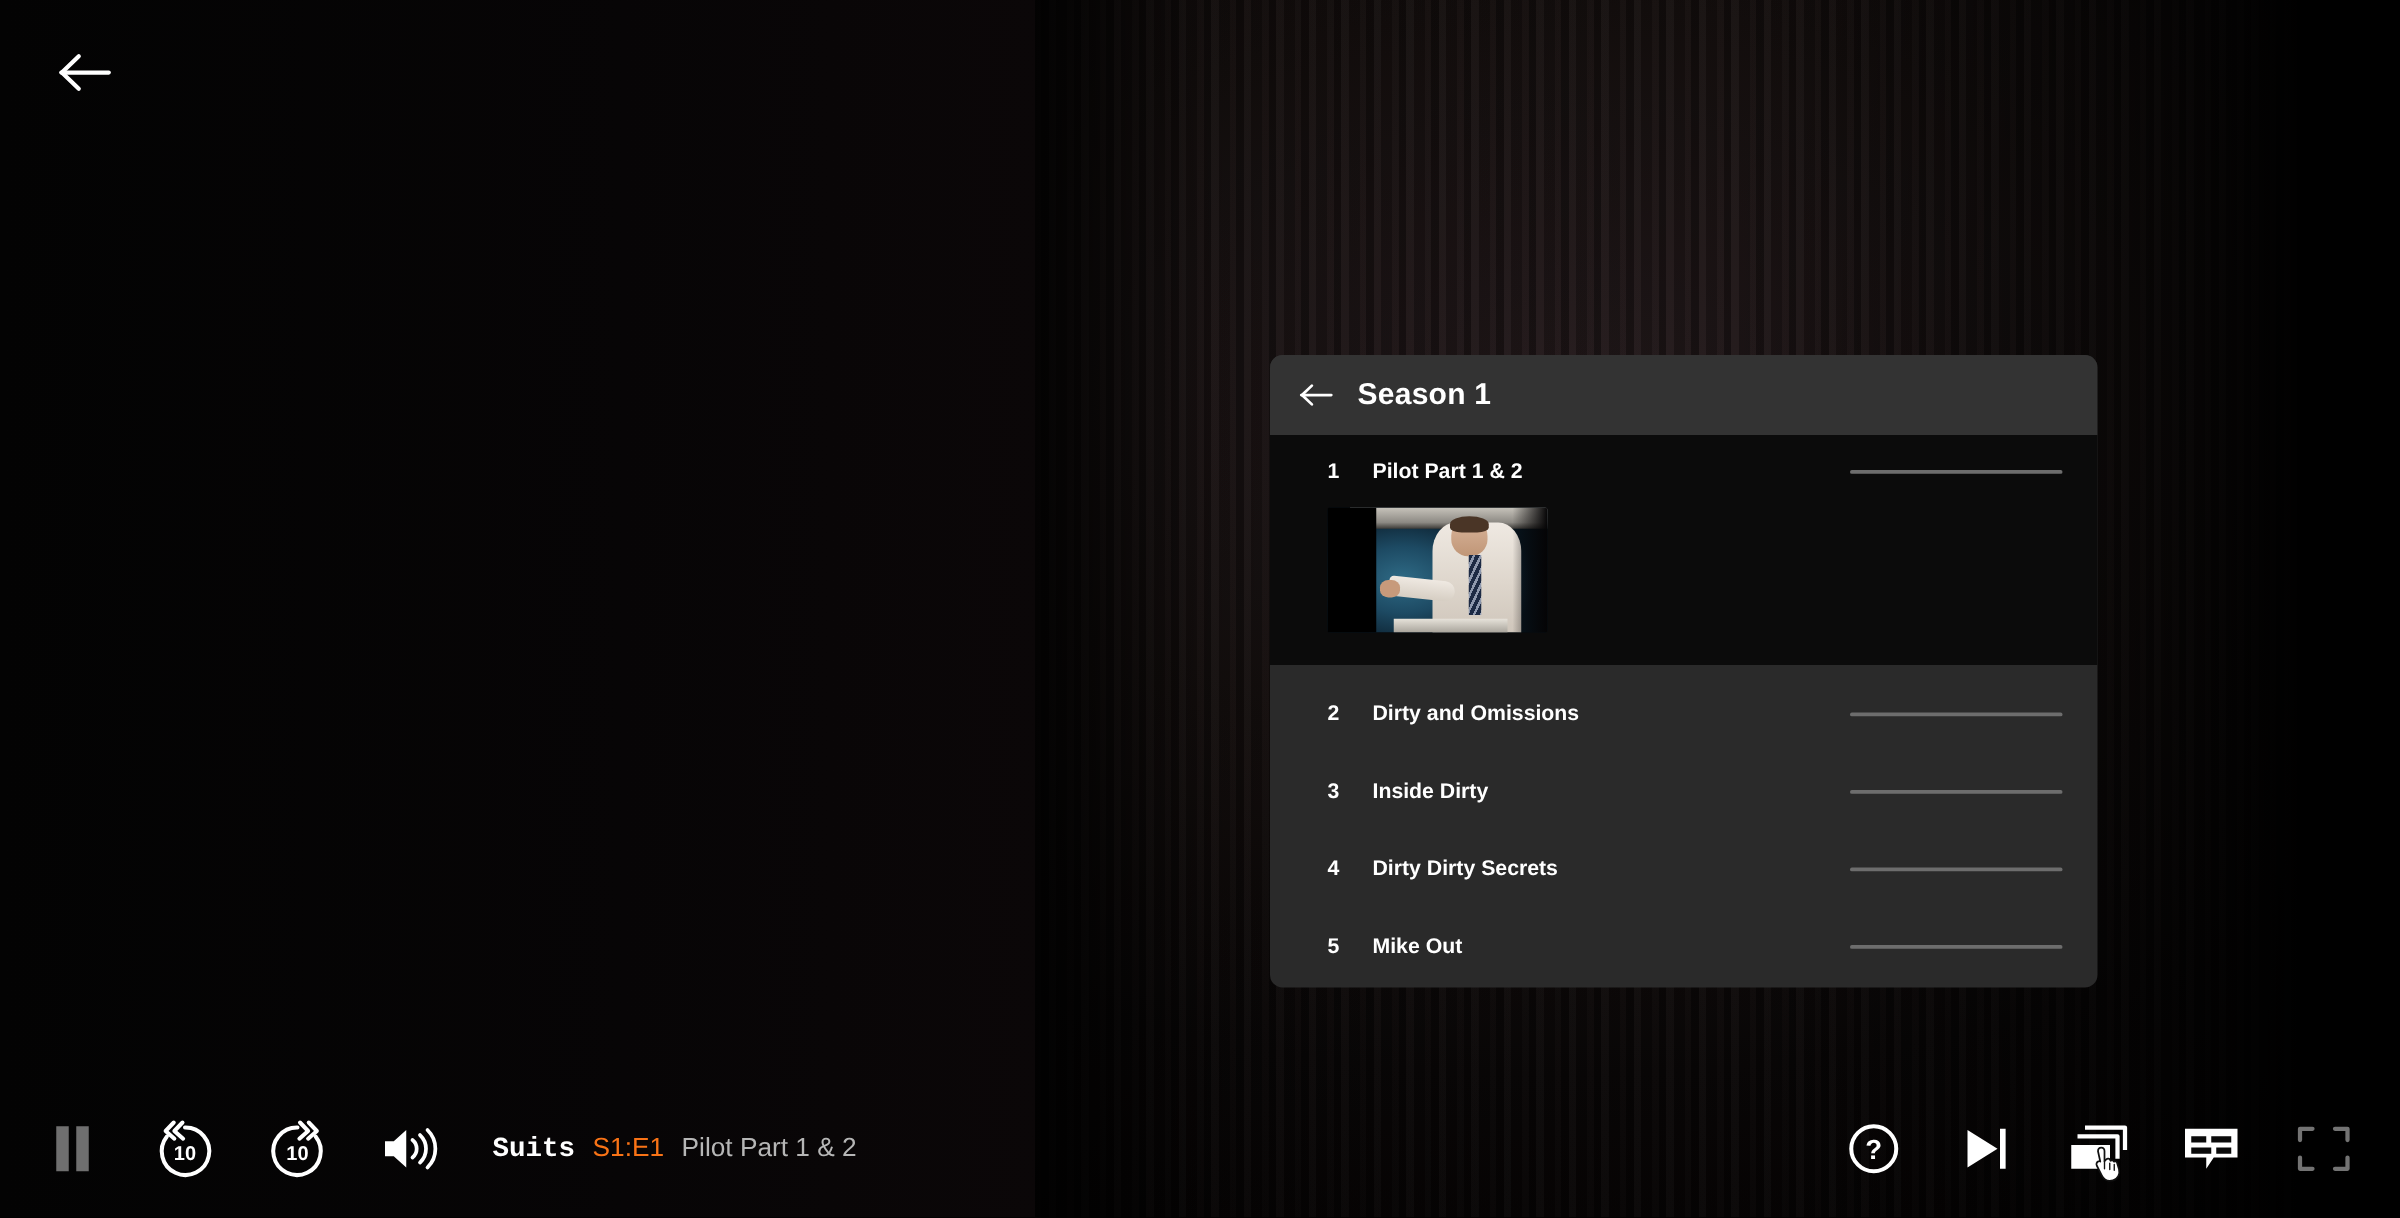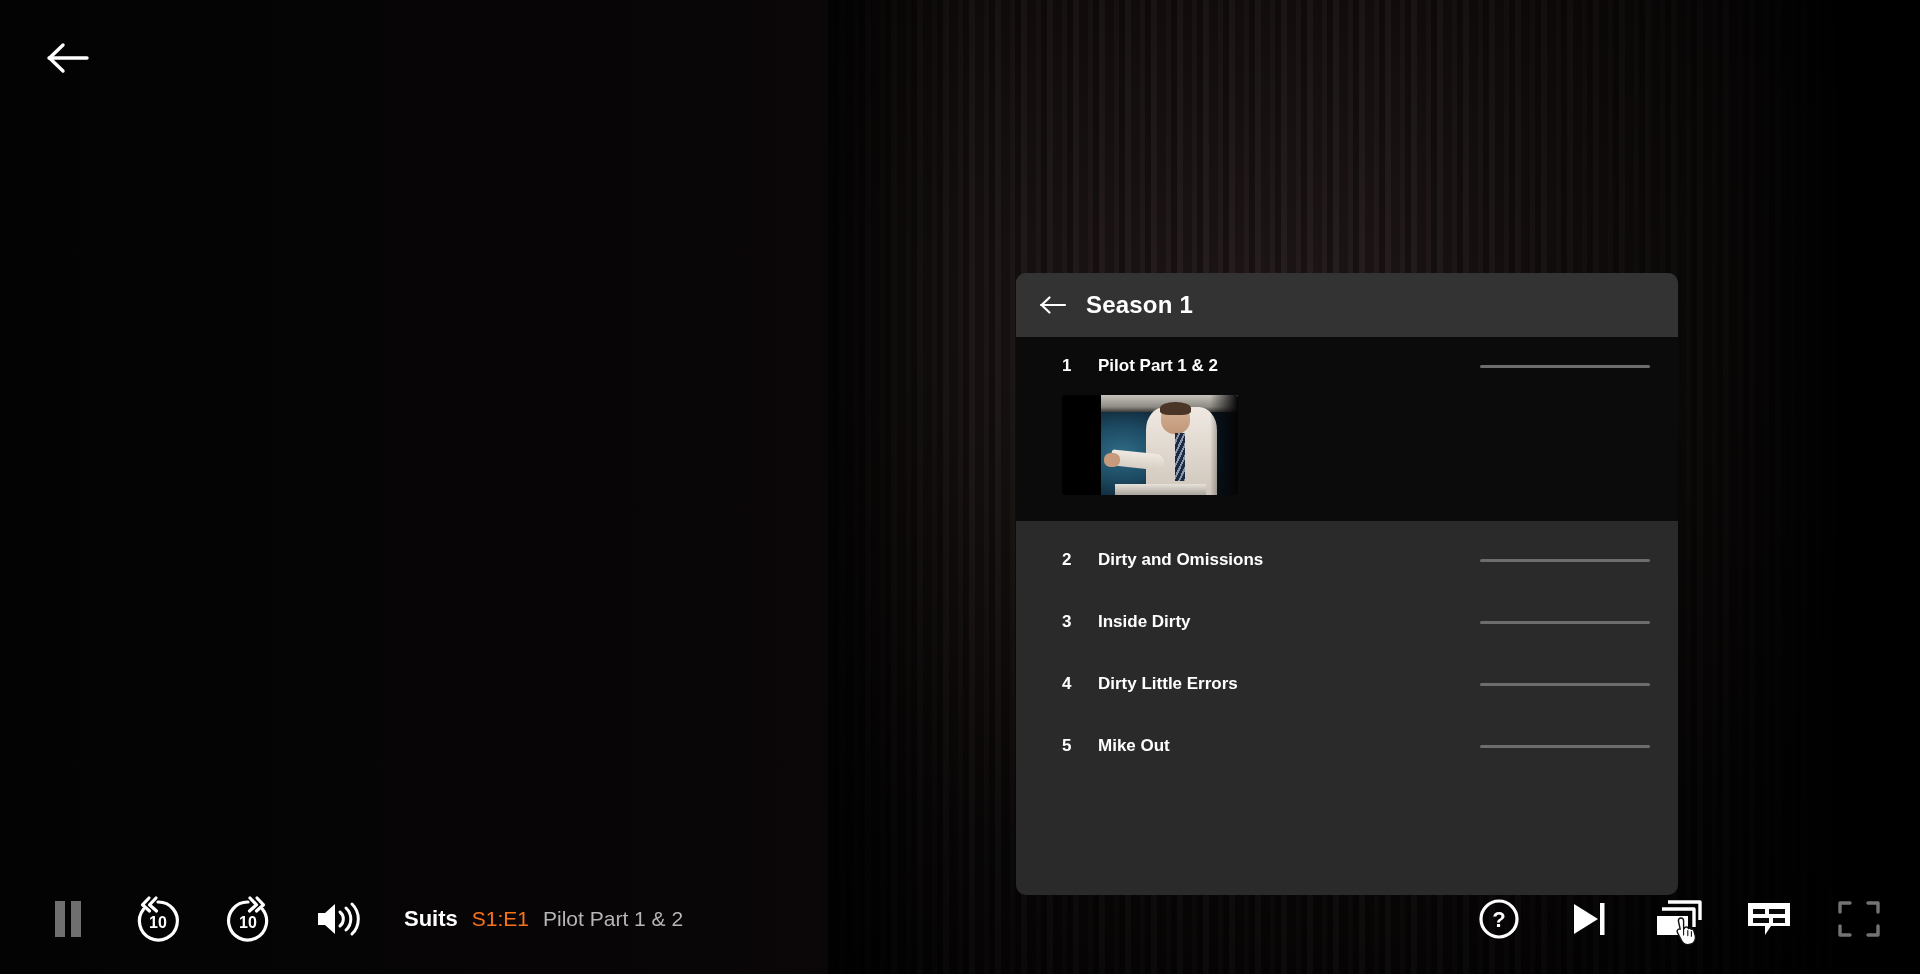--- a/index.html
+++ b/index.html
@@ -38,21 +38,21 @@
 
   
   .back-top {
     position:absolute; left:40px; top:32px; width:56px; height:52px;
     display:flex; align-items:center; justify-content:center; cursor:pointer;
   }
   .back-top svg { width:44px; height:32px; display:block; }
 
   
   .panel {
-    position:absolute; left:1016px; top:273px; width:662px; height:622px;
+    position:absolute; left:1016px; top:284px; width:662px; height:506px;
     background:#2a2a2a; border-radius:10px; overflow:hidden;
   }
   .panel-header {
     height:64px; background:#333333; display:flex; align-items:center;
     padding-left:20px; gap:16px;
   }
   .panel-header .hdr-back { width:34px; height:30px; display:flex; align-items:center; justify-content:center; cursor:pointer;}
   .panel-header .hdr-back svg{ width:28px; height:20px; display:block; }
   .panel-title { color:#ffffff; font-size:24px; font-weight:700; letter-spacing:.2px; }
 
@@ -128,29 +128,29 @@
   }
   .ep-desc {
     color:#e9e9e9; font-size:16.5px; line-height:1.42; max-width:380px; padding-top:2px;
   }
 
   
   .controls {
     position:absolute; left:0; bottom:0; width:1920px; height:110px;
     display:flex; align-items:center;
   }
-  .ctl-left { display:flex; align-items:center; gap:0px; padding-left:32px; }
+  .ctl-left { display:flex; align-items:center; gap:0px; padding-left:22px; }
   .ctl-btn {
     width:72px; height:72px; display:flex; align-items:center; justify-content:center; cursor:pointer;
   }
   .ctl-btn svg { display:block; }
   .now-playing {
     display:flex; align-items:baseline; gap:14px; margin-left:30px; white-space:nowrap;
   }
-  .np-show { color:#ffffff; font-size:22px; font-weight:700; }
+  .np-show { color:#ffffff; font-size:22px; font-weight:700;font-family:Liberation Mono, monospace; }
   .np-ep   { color:#f97316; font-size:21px; font-weight:400; }
   .np-title{ color:#b6b6b6; font-size:21px; font-weight:400; }
   .ctl-right { margin-left:auto; display:flex; align-items:center; padding-right:26px; gap:20px; }
   .ctl-right .ctl-btn { width:70px; height:70px; }
   .ctl-dim svg { opacity:.45; }
   .stack-wrap { position:relative; }
   .cursor-hand {
     position:absolute; left:30px; top:32px; width:26px; height:30px; pointer-events:none;
   }
 </style>
@@ -214,21 +214,21 @@
       <span class="ep-title">Dirty and Omissions</span>
       <span class="ep-bar"></span>
     </div>
     <div class="ep-row" style="height:62px">
       <span class="ep-num">3</span>
       <span class="ep-title">Inside Dirty</span>
       <span class="ep-bar"></span>
     </div>
     <div class="ep-row" style="height:62px">
       <span class="ep-num">4</span>
-      <span class="ep-title">Dirty Little Errors</span>
+      <span class="ep-title">Dirty Dirty Secrets</span>
       <span class="ep-bar"></span>
     </div>
     <div class="ep-row" style="height:62px">
       <span class="ep-num">5</span>
       <span class="ep-title">Mike Out</span>
       <span class="ep-bar"></span>
     </div>
   </div>
 
   <div class="controls">

